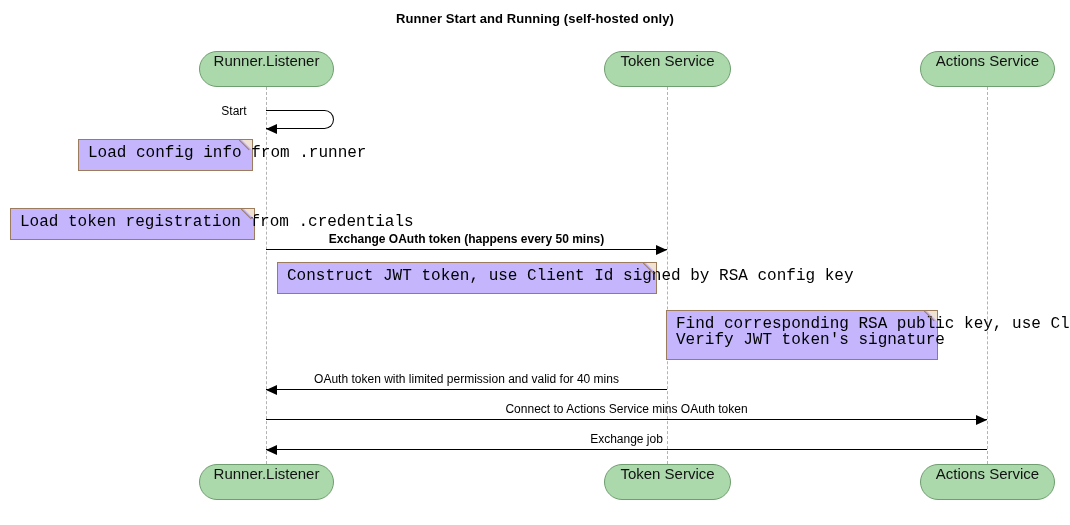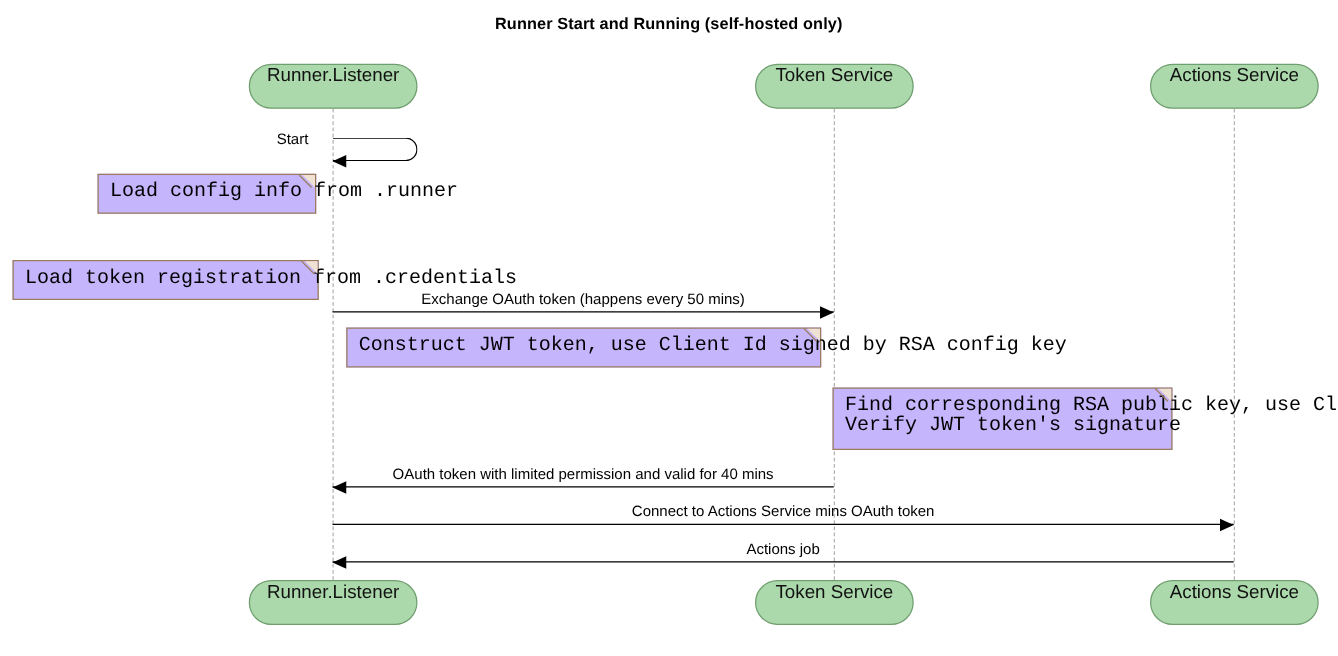--- a/index.html
+++ b/index.html
@@ -156,30 +156,30 @@
       <div class="lifeline" style="left: 266px; top: 87px; height: 377px;"></div>
       <div class="lifeline" style="left: 667px; top: 87px; height: 377px;"></div>
       <div class="lifeline" style="left: 987px; top: 87px; height: 377px;"></div>
     </div>
   <div id="layer-messages">
       <div class="selfloop" style="left: 266px; top: 110px; width: 68px; height: 19px;"></div>
       <div class="arrowhead left" style="left: 266px; top: 123.5px;"></div>
       <div class="msg-label" style="left: 210px; top: 104px; width: 48px; text-align: center;">Start</div>
       <div class="msg" style="left: 266px; top: 249px; width: 401px;"></div>
       <div class="arrowhead right" style="left: 656px; top: 244.5px;"></div>
-      <div class="msg-label centered" style="left: 266px; width: 401px; top: 232px;">Exchange OAuth token (happens every 50 mins)</div>
+      <div class="msg-label centered" style="left: 266px; width: 401px; top: 232px; font-weight: bold;">Exchange OAuth token (happens every 50 mins)</div>
       <div class="msg" style="left: 266px; top: 389px; width: 401px;"></div>
       <div class="arrowhead left" style="left: 266px; top: 384.5px;"></div>
       <div class="msg-label centered" style="left: 266px; width: 401px; top: 372px;">OAuth token with limited permission and valid for 40 mins</div>
       <div class="msg" style="left: 266px; top: 419px; width: 721px;"></div>
       <div class="arrowhead right" style="left: 976px; top: 414.5px;"></div>
       <div class="msg-label centered" style="left: 266px; width: 721px; top: 402px;">Connect to Actions Service mins OAuth token</div>
       <div class="msg" style="left: 266px; top: 449px; width: 721px;"></div>
       <div class="arrowhead left" style="left: 266px; top: 444.5px;"></div>
-      <div class="msg-label centered" style="left: 266px; width: 721px; top: 432px;">Actions job</div>
+      <div class="msg-label centered" style="left: 266px; width: 721px; top: 432px;">Exchange job</div>
     </div>
   <div id="layer-notes">
       <div class="note" style="left: 78px; top: 139px; width: 175px; height: 32px;"><span>Load config info from .runner</span><span class="fold"></span><span class="fold-edge"></span></div>
       <div class="note" style="left: 10px; top: 186px; width: 245px; height: 32px; margin-top: 22px;"><span>Load token registration from .credentials</span><span class="fold"></span><span class="fold-edge"></span></div>
       <div class="note" style="left: 277px; top: 262px; width: 380px; height: 32px;"><span>Construct JWT token, use Client Id signed by RSA config key</span><span class="fold"></span><span class="fold-edge"></span></div>
       <div class="note" style="left: 666px; top: 310px; width: 272px; height: 50px; text-align: right;"><span>Find corresponding RSA public key, use Client Id
 Verify JWT token's signature</span><span class="fold"></span><span class="fold-edge"></span></div>
     </div>
   <div id="layer-participants">
       <div class="participant" style="left: 199px; top: 51px; width: 135px;">

